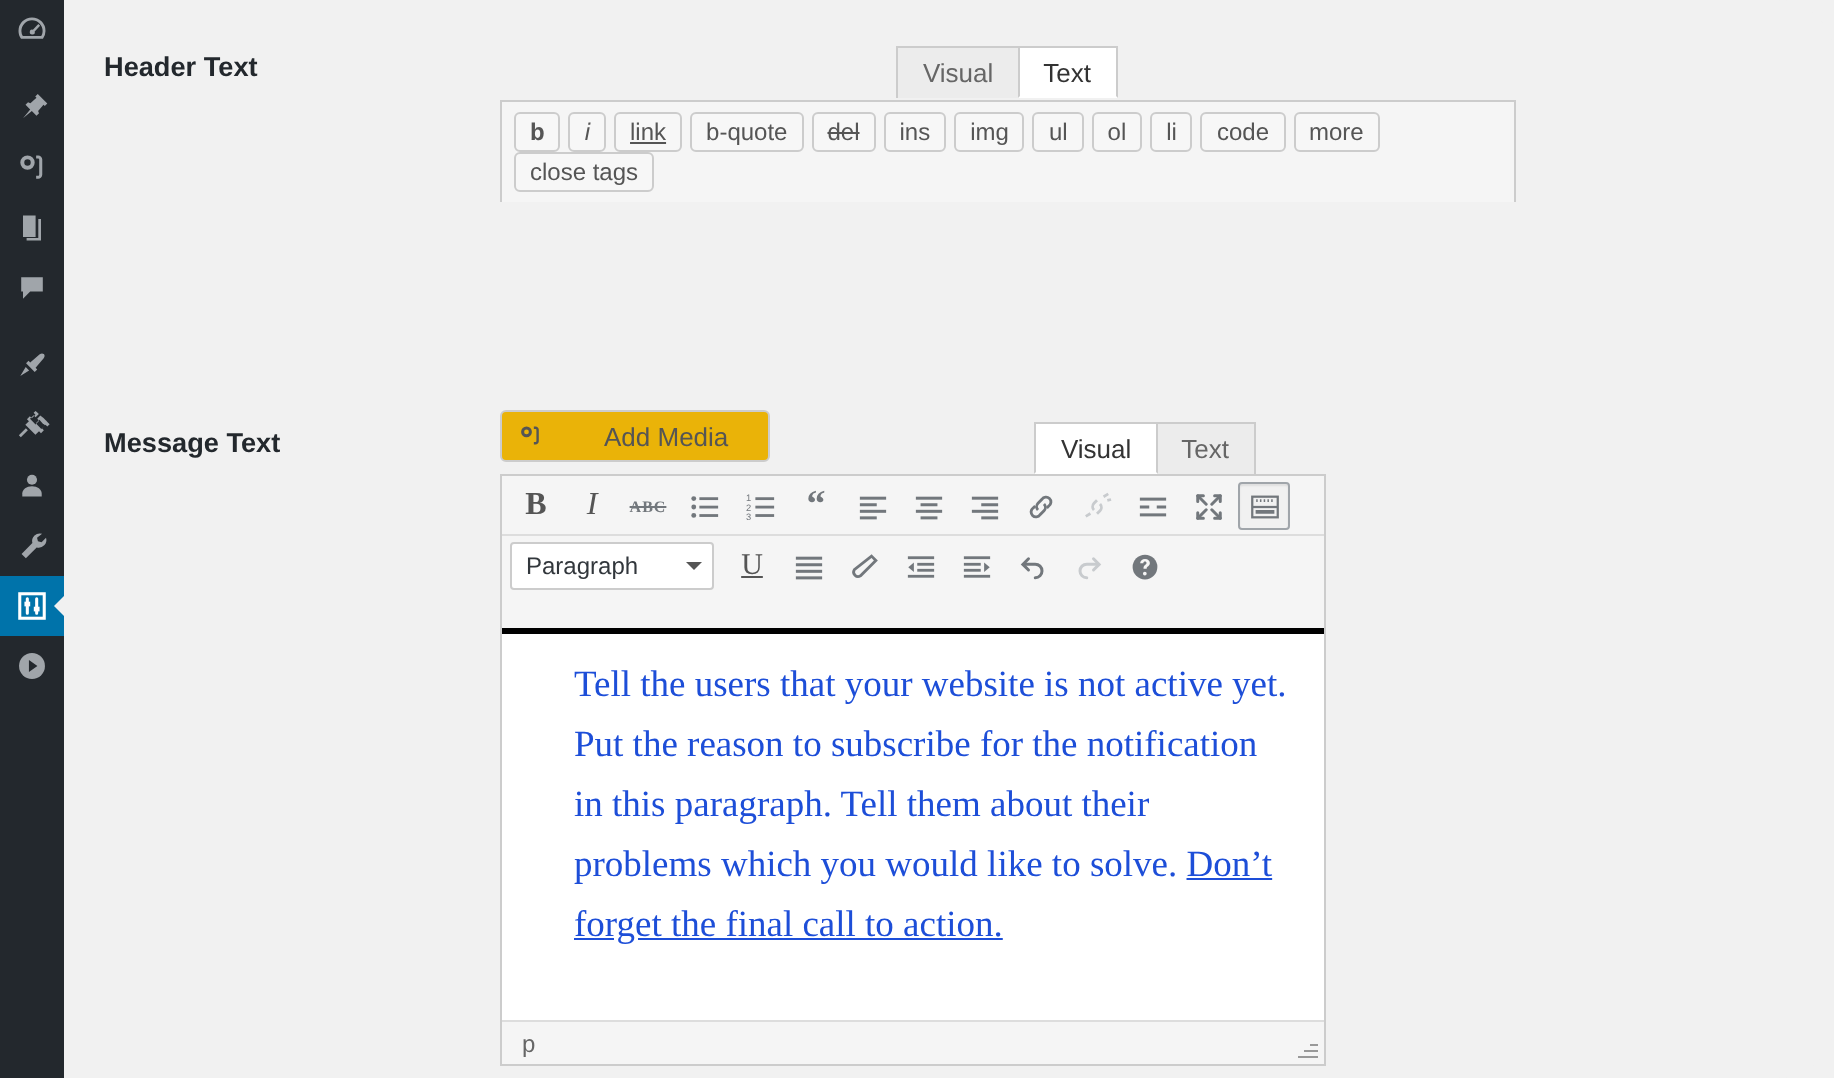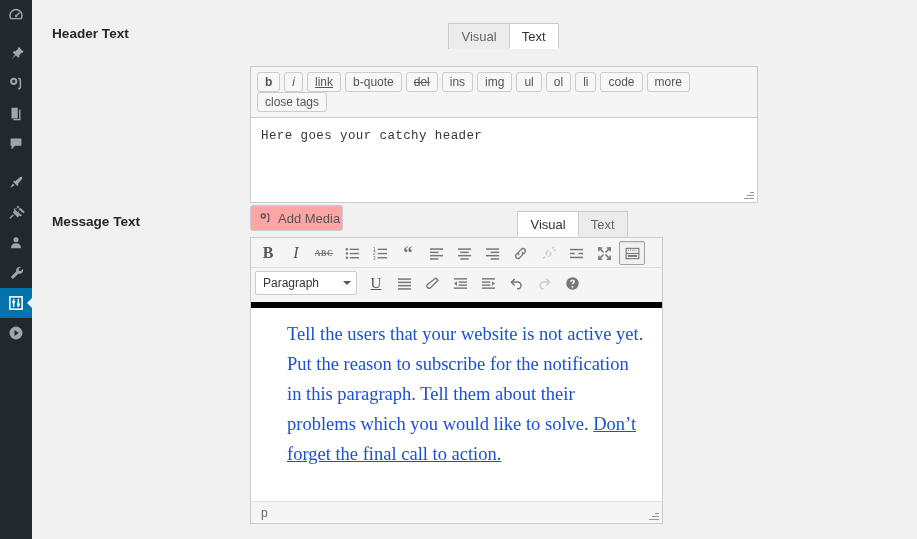--- a/index.html
+++ b/index.html
@@ -77,21 +77,20 @@
     border-bottom: 1px solid #fff;
     z-index: 2;
   }
 
   .qt-toolbar {
     background: #f5f5f5;
     border: 1px solid #ccc;
     border-bottom: none;
     padding: 5px 4px 5px 6px;
     font-size: 0;
-    margin-top: 16px;
   }
   .qt-btn {
     display: inline-block;
     height: 20px;
     line-height: 18px;
     padding: 0 7px;
     margin: 0 4px 0 0;
     font-size: 12px;
     color: #555;
     background: #f7f7f7;
@@ -137,45 +136,46 @@
   .grip i:nth-child(2) { bottom: 4px; width: 7px; }
   .grip i:nth-child(3) { bottom: 7px; width: 4px; }
 
   
   #editor-message { position: absolute; left: 218px; top: 205px; width: 413px; }
 
   .media-row { position: relative; height: 32px; }
   .btn-addmedia {
     display: inline-flex; align-items: center;
     height: 26px;
-    padding: 0 2px 0 7px;
-    background: #fca5a5;
+    padding: 0 20px 0 7px;
+    background: #eab308;
     border: 1px solid #ccc;
     border-radius: 3px;
     font-size: 13px;
     color: #555;
     cursor: pointer;
     font-family: "Liberation Sans", sans-serif;
+    gap: 24px;
   }
   .btn-addmedia .mico { margin-right: 5px; line-height: 0; color: #555; }
   .media-row .editor-tabs {
     position: absolute; right: 0; bottom: -1px; width: 180px;
   }
 
   .mce-container {
     border: 1px solid #ccc;
     background: #fff;
   }
   .mce-toolbar {
     background: #f5f5f5;
     border-bottom: 1px solid #ddd;
     padding: 2px 2px 1px 4px;
     display: flex; align-items: center; flex-wrap: wrap;
   }
-  .mce-toolbar.second { border-bottom: 6px solid #000000; padding-bottom: 6px; }
+  .mce-toolbar.second { border-bottom: 3px solid #000000; padding-bottom: 18px; }
   .tbtn {
     width: 26px; height: 24px;
     display: inline-flex; align-items: center; justify-content: center;
     color: #72777c;
     cursor: pointer;
     border: 1px solid transparent;
     border-radius: 2px;
     margin: 1px 2px 1px 0;
   }
   .tbtn.text-ico { font-size: 14px; color: #555; }
@@ -346,28 +346,20 @@
     <div id="editor-header">
 
       <div class="editor-tabs">
         <span class="etab">Visual</span><span class="etab active">Text</span>
       </div>
 
       <div class="qt-toolbar">
         <span class="qt-btn b">b</span><span class="qt-btn i">i</span><span class="qt-btn u">link</span><span class="qt-btn">b-quote</span><span class="qt-btn s">del</span><span class="qt-btn">ins</span><span class="qt-btn">img</span><span class="qt-btn">ul</span><span class="qt-btn">ol</span><span class="qt-btn">li</span><span class="qt-btn">code</span><span class="qt-btn">more</span><span class="qt-btn">close tags</span>
       </div>
 
-      <div class="qt-area">
-        <textarea spellcheck="false" placeholder="" style="">Here goes your catchy header</textarea>
-        <span class="grip">
-          <i></i>
-            <i></i>
-            <i></i>
-        </span>
-      </div>
     </div>
 
     <div class="row field-label" style="left:20px; top:212px;">Message Text</div>
 
     <div id="editor-message">
 
       <div class="media-row">
         <span class="btn-addmedia">
           <span class="mico">
             <svg width="15" height="15" viewBox="0 0 20 20" fill="currentColor">

